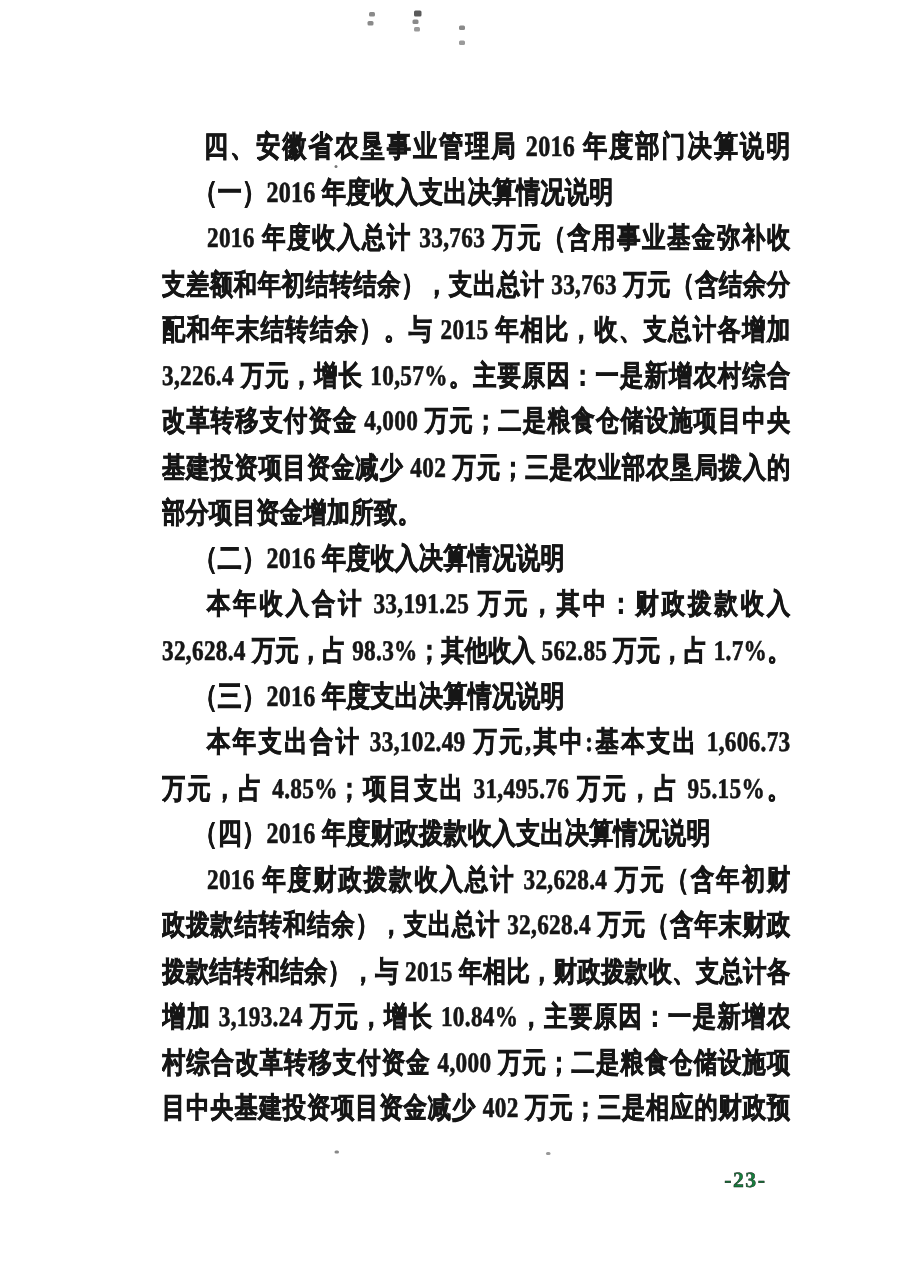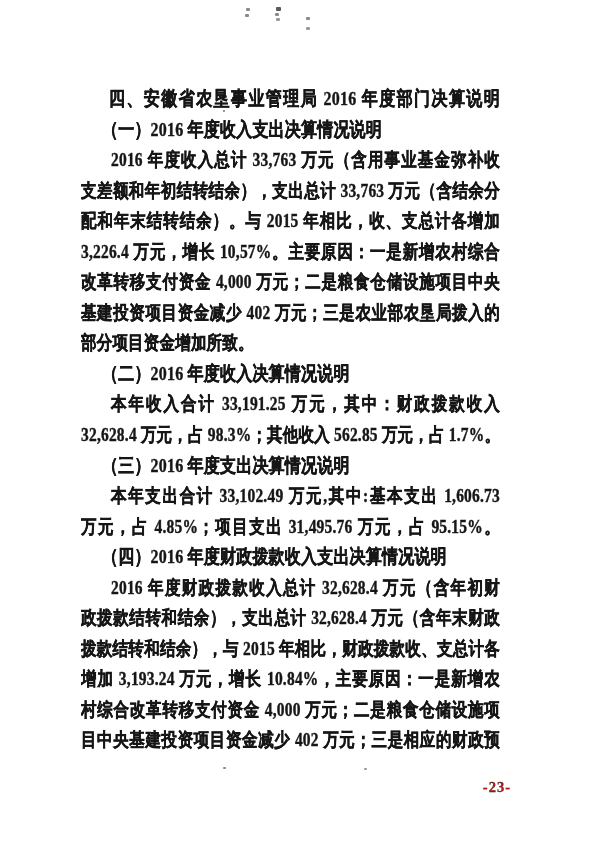--- a/index.html
+++ b/index.html
@@ -11,21 +11,21 @@
     position: relative;
     width: 600px;
     height: 843px;
     background: #ffffff;
     overflow: hidden;
     font-family: "Liberation Serif", "DejaVu Serif", serif;
     color: #161616;
   }
   .textblock {
     position: absolute;
-    left: 81px;
+    left: 108px;
     top: 84px;
     width: 419px;
     overflow: hidden;
   }
   .line {
     height: 30.55px;
     line-height: 30.55px;
     font-size: 15.5px;
     font-weight: 700;
     white-space: nowrap;
@@ -49,21 +49,21 @@
   .first {
     text-indent: 30px;
   }
   .pagenum {
     position: absolute;
     top: 779px;
     right: 89px;
     font-size: 14.5px;
     font-weight: 700;
     letter-spacing: 1px;
-    color: #b91c1c;
+    color: #15803d;
     -webkit-text-stroke: 0.3px #1a1a1a;
   }
   .speck {
     position: absolute;
     background: #8a8a8a;
     border-radius: 1px;
   }
 </style>
 </head>
 <body>

